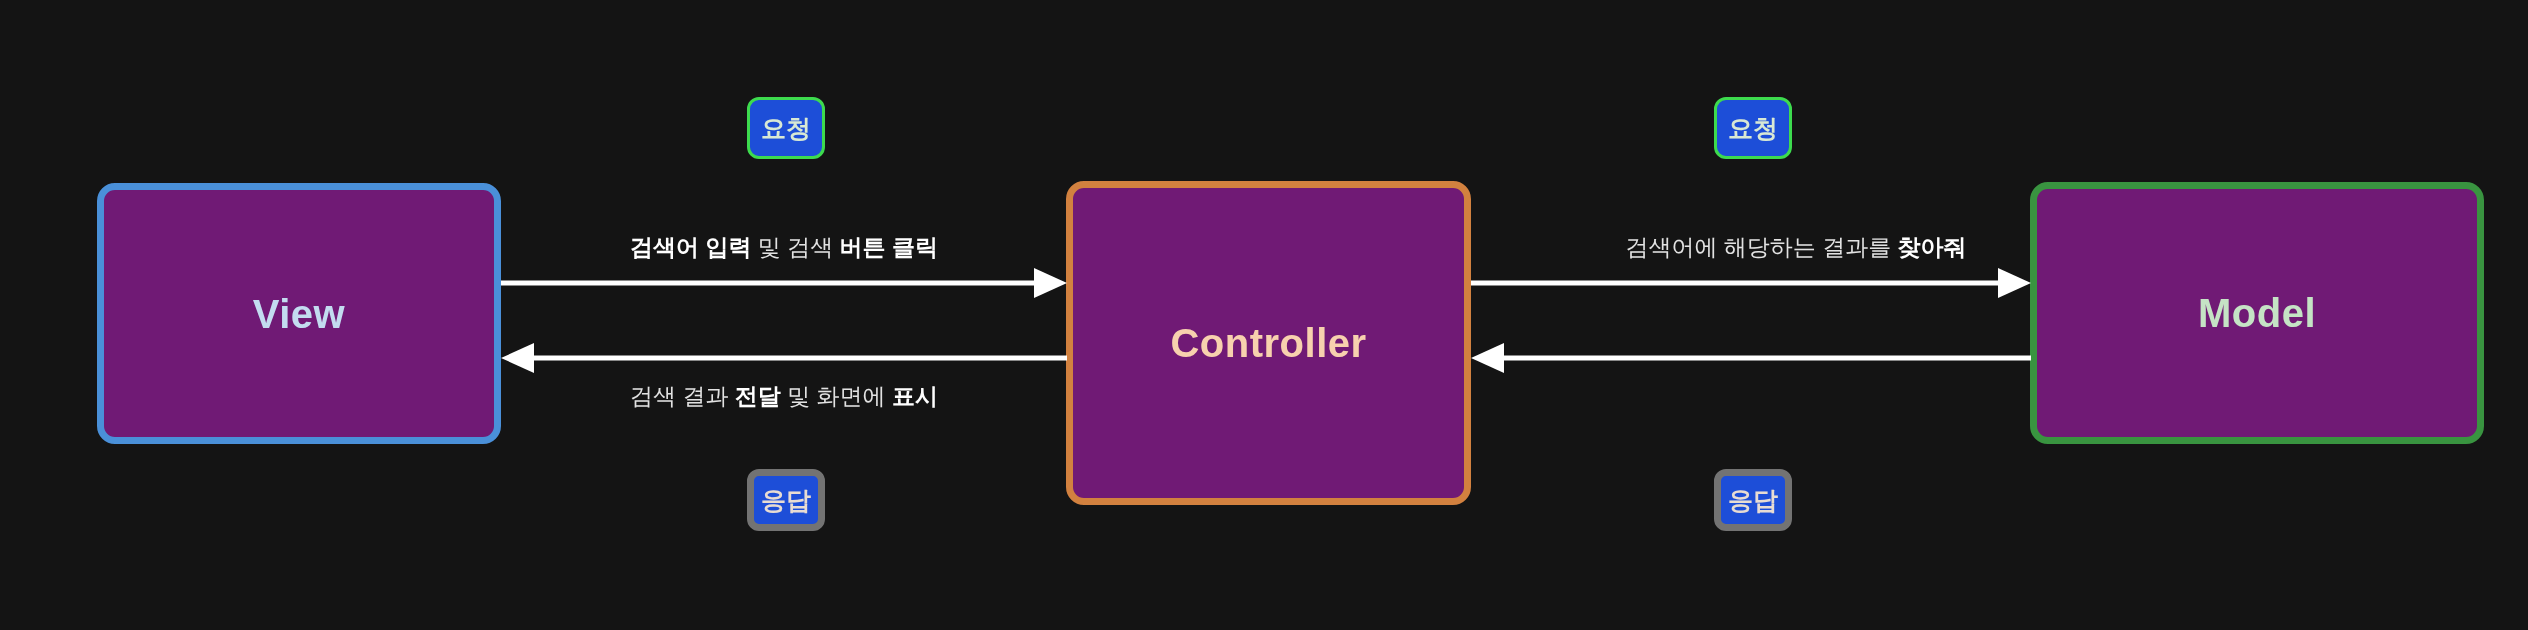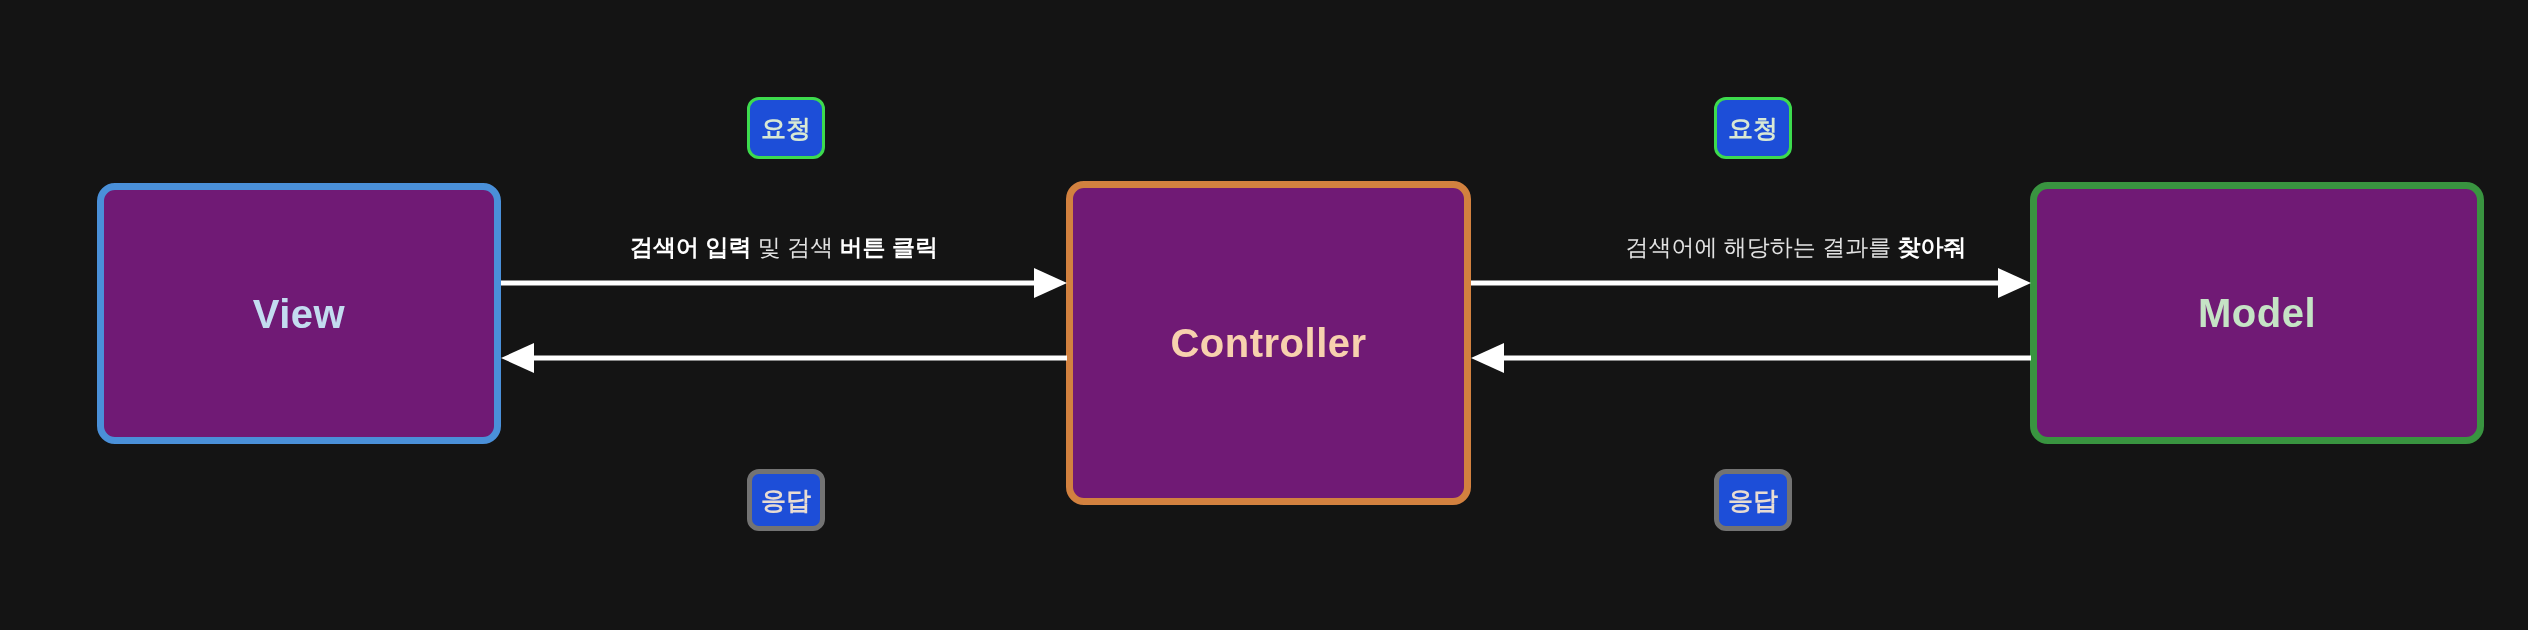--- a/index.html
+++ b/index.html
@@ -88,21 +88,21 @@
     font-size: 25px;
     font-weight: bold;
     white-space: nowrap;
     transform: translateX(-50%);
   }
   .badge-request {
     border: 3px solid #3ddb4e;
     color: #d8e8d4;
   }
   .badge-response {
-    border: 5px solid #737373;
+    border: 7px solid #737373;
     color: #e8dcd2;
   }
 </style>
 </head>
 <body>
 
 <div id="canvas">
 
   <div class="node" id="node-view">
     <span class="node-label">View</span>
@@ -133,20 +133,23 @@
 
   <svg class="arrow-svg" style="left:1471px; top:335px; width:560px; height:50px;" viewBox="0 0 560 50">
     <line x1="560" y1="23" x2="26" y2="23" stroke="#ffffff" stroke-width="5"></line>
     <polygon points="0,23 33,8 33,38" fill="#ffffff"></polygon>
   </svg>
 
   <div class="edge-label" style="left:784px; top:234px;">
     <span class="b">검색어 입력</span><span class="n"> 및 검색 </span><span class="b">버튼 클릭</span>
   </div>
 
+  <div class="edge-label" style="left:784px; top:383px;">
+    <span class="n">검색 결과 </span><span class="b">전달</span><span class="n"> 및 화면에 </span><span class="b">표시</span>
+  </div>
 
   <div class="edge-label" style="left:1752px; top:234px;margin-left:44px;">
     <span class="n">검색어에 해당하는 결과를 </span><span class="b">찾아줘</span>
   </div>
 
 
   <div class="badge badge-request" style="left:786px; top:97px; width:78px; height:62px;">
     <span>요청</span>
   </div>
 

